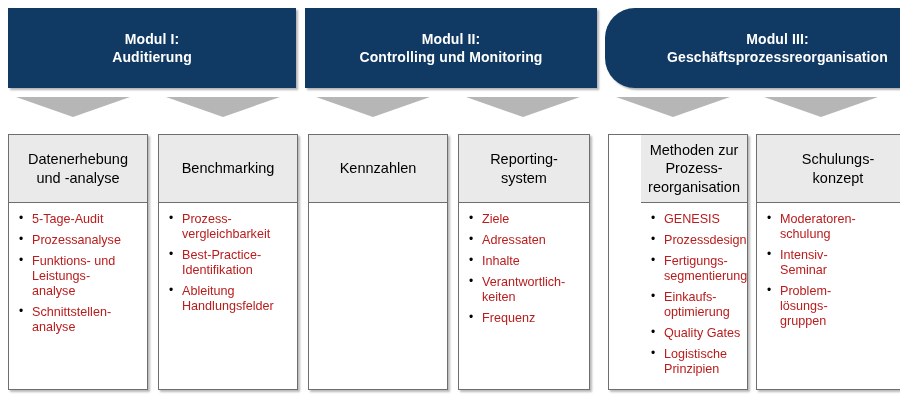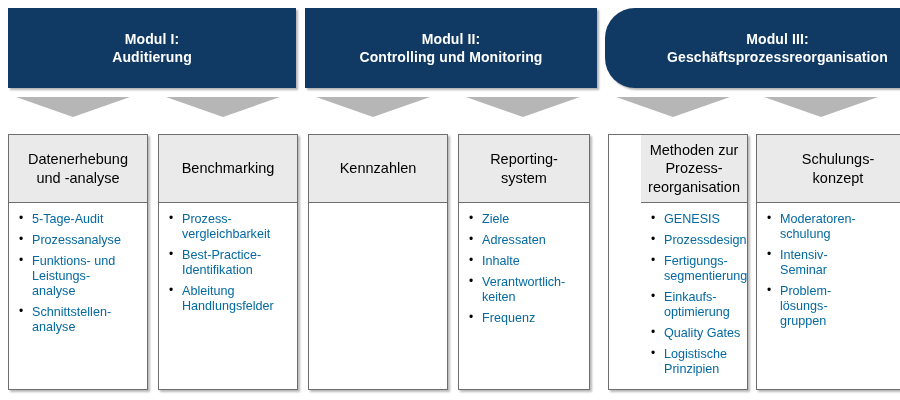--- a/index.html
+++ b/index.html
@@ -100,21 +100,21 @@
     box-sizing: border-box;
   }
   ul.bullets {
     margin: 0;
     padding: 0;
     list-style: none;
   }
   ul.bullets li {
     position: relative;
     font-size: 12.6px;
-    color: #0369a1;
+    color: #b91c1c;
     line-height: 1.19;
     margin: 0 0 6px 0;
     padding-left: 19px;
     white-space: pre-line;
   }
   ul.bullets li::before {
     content: "\2022";
     position: absolute;
     left: 6px;
     top: -1px;

